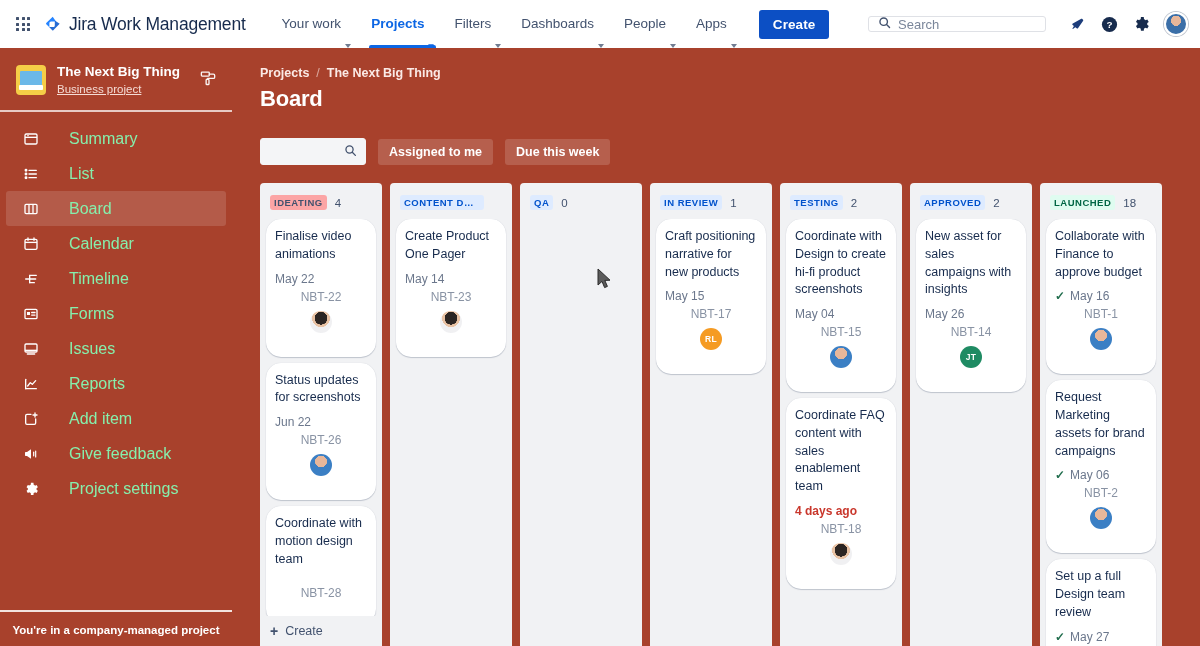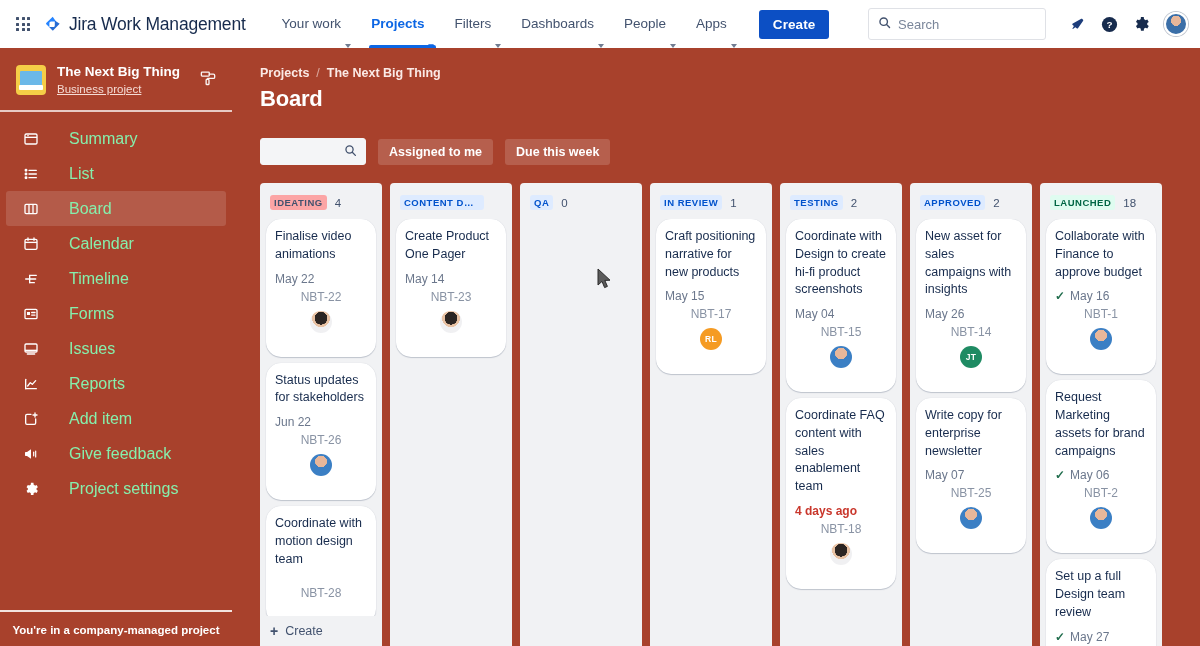--- a/index.html
+++ b/index.html
@@ -49,21 +49,21 @@
     border-right: 3.5px solid transparent; border-top: 4px solid currentColor;
     opacity: .75; margin-top: 2px;
   }
   .create-btn {
     background: #0C4FC4; color: #fff; font-size: 13.5px; font-weight: bold;
     border: none; border-radius: 3px; padding: 7px 14px; margin-left: 12px;
     cursor: pointer; letter-spacing: .1px;
   }
   .nav-right { margin-left: auto; display: flex; align-items: center; gap: 2px; }
   .searchbox {
-    width: 178px; height: 32px; border: 1.5px solid #DFE1E6; border-radius: 3px;
+    width: 178px; height: 16px; border: 1.5px solid #DFE1E6; border-radius: 3px;
     display: flex; align-items: center; gap: 7px; padding: 0 9px;
     background: #fff; margin-right: 14px;
   }
   .searchbox .ph { font-size: 13px; color: #7A869A; }
   .ic-btn {
     width: 30px; height: 30px; display: flex; align-items: center; justify-content: center;
     border-radius: 50%; cursor: pointer;
   }
   .avatar-top {
     width: 24px; height: 24px; border-radius: 50%;
@@ -444,21 +444,21 @@
                 <div class="card-date">
                   <span>May 22</span>
                 </div>
                 <div class="card-foot">
                   <span class="card-key">NBT-22</span>
                   <span class="av" style="background:radial-gradient(circle at 50% 33%, #2C2522 0 34%, #E8C2A4 35% 48%, #F0F0F2 49% 100%)"></span>
                 </div>
               </div>
             </div>
             <div class="card">
-              <div class="card-title">Status updates for stakeholders</div>
+              <div class="card-title">Status updates for screenshots</div>
               <div class="card-meta">
                 <div class="card-date">
                   <span>Jun 22</span>
                 </div>
                 <div class="card-foot">
                   <span class="card-key">NBT-26</span>
                   <span class="av" style="background:radial-gradient(circle at 50% 34%, #E8B79A 0 32%, #3B7FC4 33% 100%)"></span>
                 </div>
               </div>
             </div>
@@ -569,32 +569,20 @@
               <div class="card-meta">
                 <div class="card-date">
                   <span>May 26</span>
                 </div>
                 <div class="card-foot">
                   <span class="card-key">NBT-14</span>
                   <span class="av initials" style="background:#1F8B63">JT</span>
                 </div>
               </div>
             </div>
-            <div class="card">
-              <div class="card-title">Write copy for enterprise newsletter</div>
-              <div class="card-meta">
-                <div class="card-date">
-                  <span>May 07</span>
-                </div>
-                <div class="card-foot">
-                  <span class="card-key">NBT-25</span>
-                  <span class="av" style="background:radial-gradient(circle at 50% 34%, #E8B79A 0 32%, #3B7FC4 33% 100%)"></span>
-                </div>
-              </div>
-            </div>
           </div>
         </div>
         <div class="column">
           <div class="col-head">
             <span class="col-badge" style="background:#DFFCF0;color:#006644">LAUNCHED</span>
             <span class="col-count">18</span>
           </div>
           <div class="col-cards">
             <div class="card">
               <div class="card-title">Collaborate with Finance to approve budget</div>

